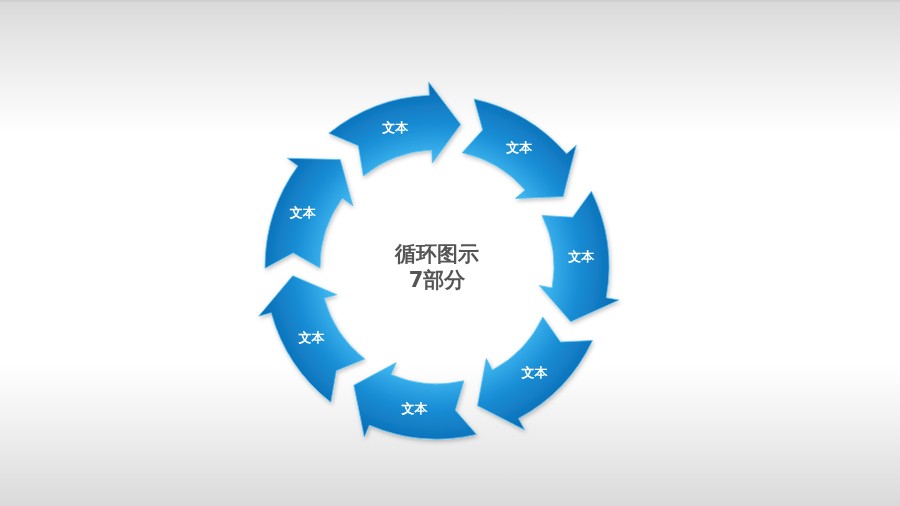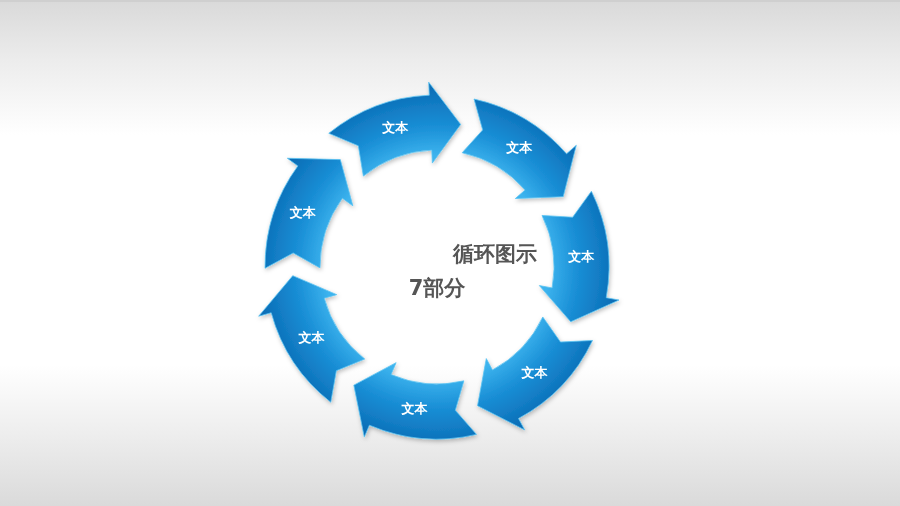--- a/index.html
+++ b/index.html
@@ -45,14 +45,14 @@
       <text x="395.2693975037835" y="128.65692350065808" class="seg-label">文本</text>
       <text x="519.142367506857" y="148.11820383099666" class="seg-label">文本</text>
       <text x="581.1604593783316" y="257.09990142329747" class="seg-label">文本</text>
       <text x="534.622785000463" y="373.5365751690629" class="seg-label">文本</text>
       <text x="414.5731623753412" y="409.74903486243676" class="seg-label">文本</text>
       <text x="311.41140590570404" y="338.46855975474926" class="seg-label">文本</text>
       <text x="302.82042232951983" y="213.3708014587988" class="seg-label">文本</text>
     </g>
 </svg>
 
-<div class="center-title" style="top:242px;text-align:right;">循环图示</div>
-<div class="center-title" style="top:276px;">7部分</div>
+<div class="center-title" style="top:242px;">循环图示</div>
+<div class="center-title" style="top:268px;">7部分</div>
 
 </body></html>

